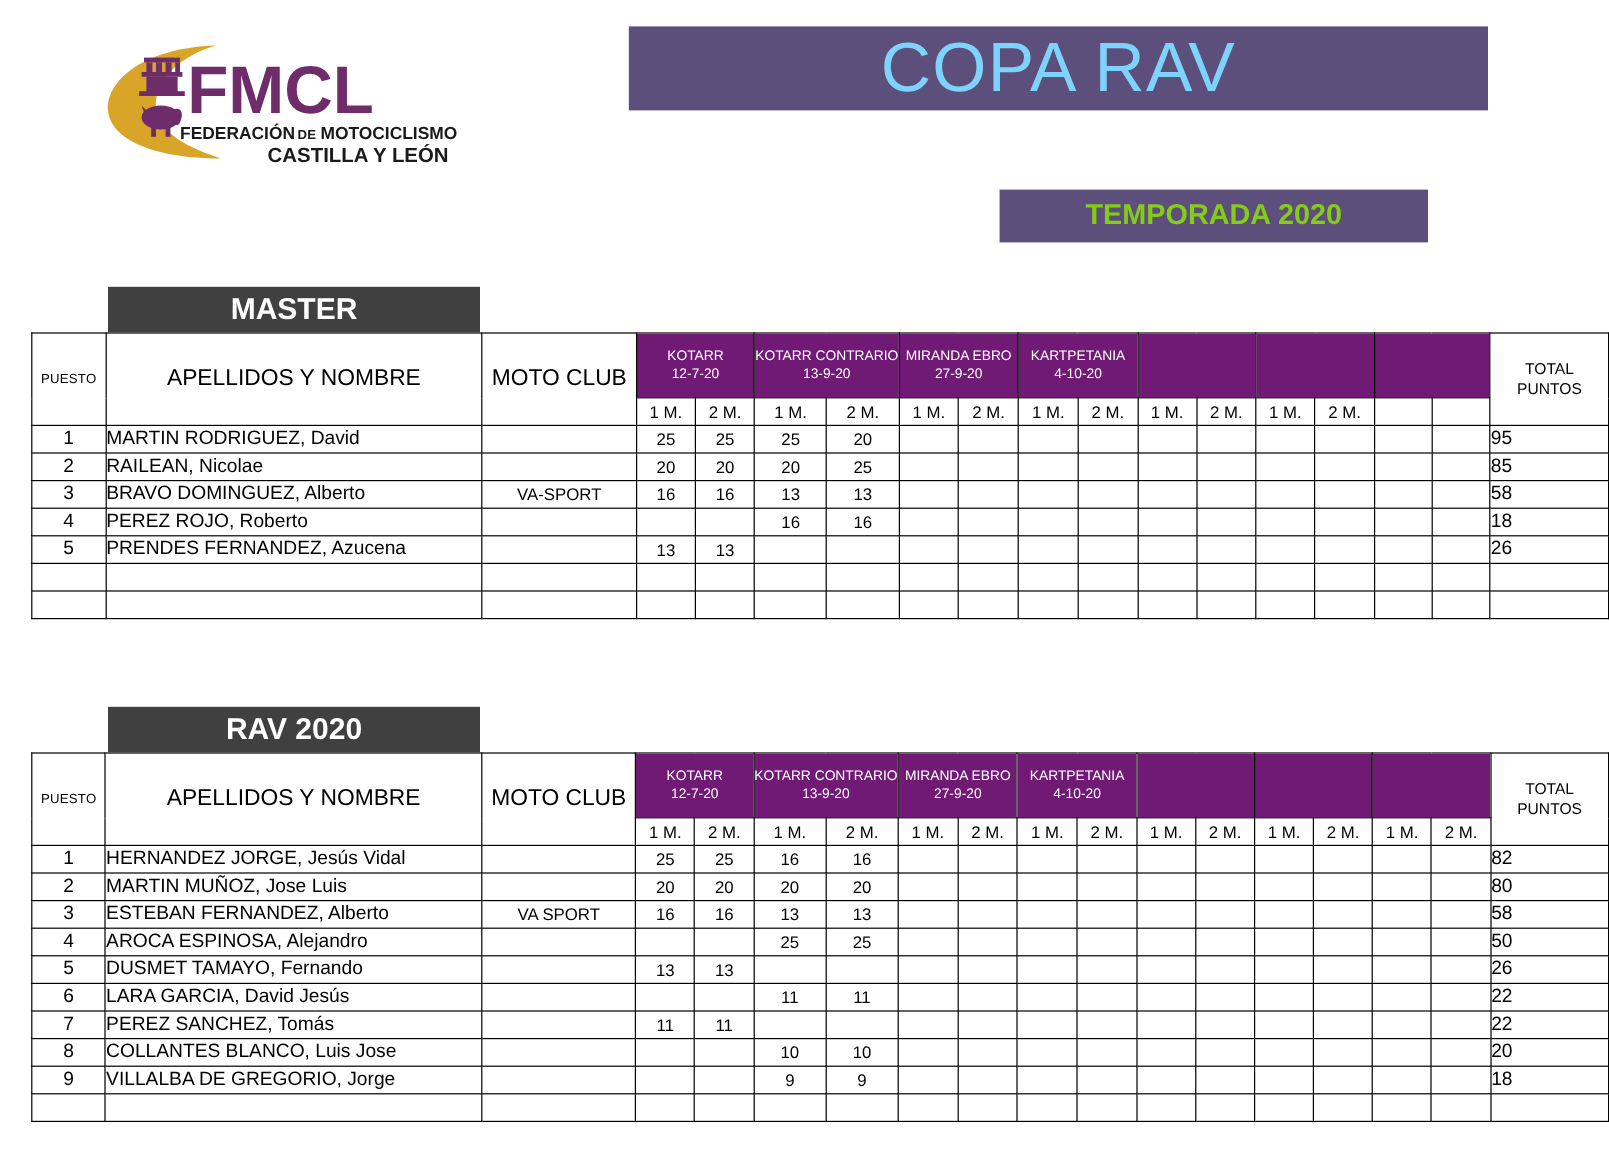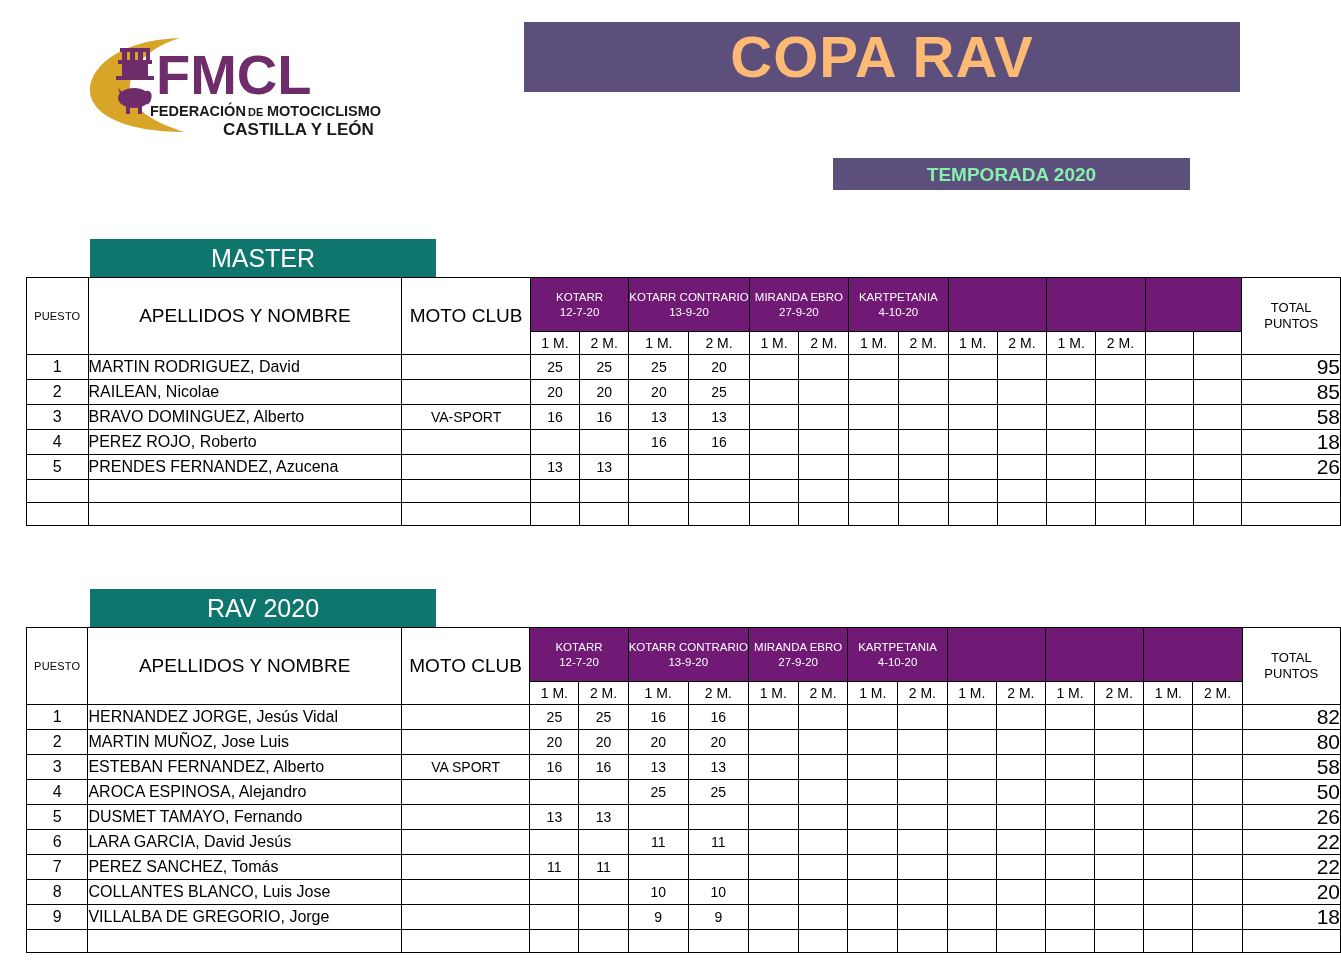--- a/index.html
+++ b/index.html
@@ -31,57 +31,57 @@
   }
   .logo-svg { display: block; }
 
   .title-banner {
     position: absolute;
     left: 524px;
     top: 22px;
     width: 716px;
     height: 70px;
     background: #5D4F7C;
-    color: #fdba74;
+    color: #7dd3fc;
     font-size: 58px;
-    font-weight: bold;
+    font-weight: normal;
     letter-spacing: 1px;
     display: flex;
     align-items: center;
     justify-content: center;
     line-height: 1;
   }
 
   .season-banner {
     position: absolute;
     left: 833px;
     top: 158px;
     width: 357px;
-    height: 32px;
+    height: 44px;
     background: #5D4F7C;
-    color: #86efac;
-    font-size: 19px;
+    color: #84cc16;
+    font-size: 24px;
     font-weight: bold;
     display: flex;
     align-items: center;
     justify-content: center;
     line-height: 1;
   }
 
   
   .section { position: relative; }
   .section-title {
     position: absolute;
     left: 90px;
-    width: 346px;
+    width: 310px;
     height: 38px;
-    background: #0f766e;
+    background: #404040;
     color: #ffffff;
     font-size: 25px;
-    font-weight: normal;
+    font-weight: bold;
     display: flex;
     align-items: center;
     justify-content: center;
     line-height: 1;
     z-index: 2;
   }
 
   
   table.standings {
     border-collapse: collapse;
@@ -156,22 +156,22 @@
   }
   td.d-club {
     text-align: center;
     font-size: 14px;
   }
   td.d-score {
     text-align: center;
     font-size: 14px;
   }
   td.d-total {
-    text-align: right;
-    font-size: 21px;
+    text-align: left;
+    font-size: 16px;
   }
 </style>
 </head>
 <body>
 
 <div class="page-header">
 
   <div class="logo-block">
     <svg class="logo-svg" width="330" height="110" viewBox="0 0 330 110">
 

